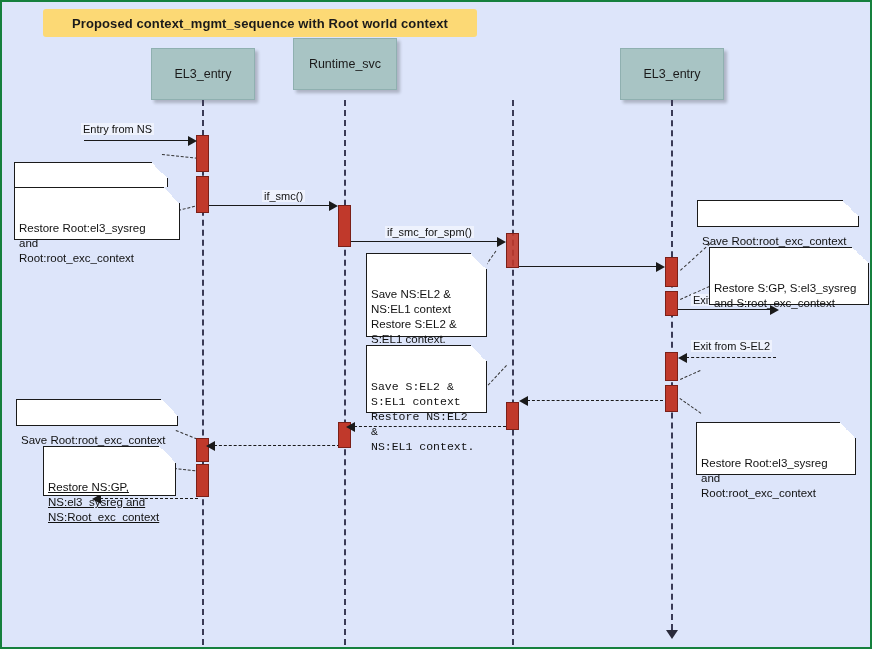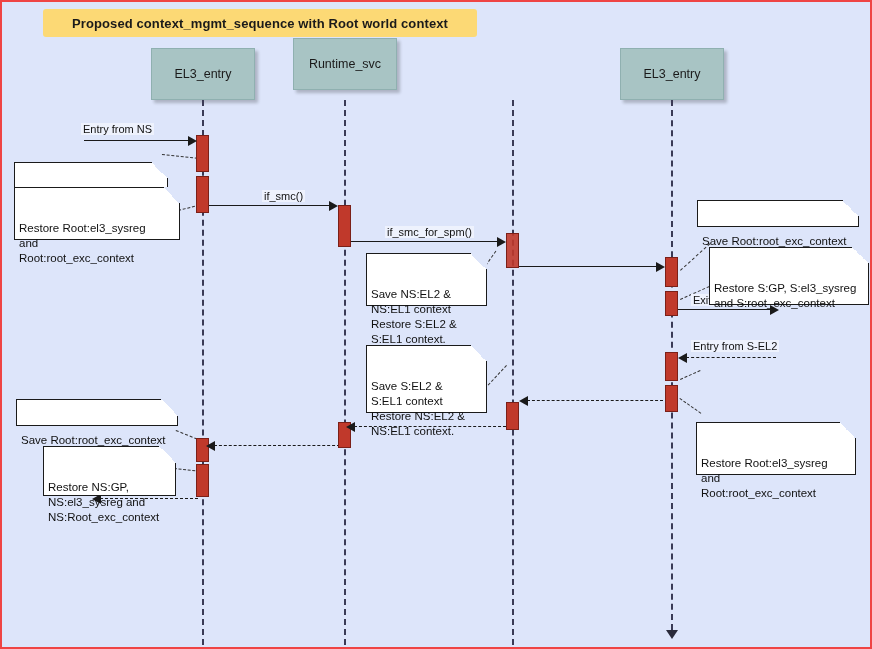--- a/index.html
+++ b/index.html
@@ -5,21 +5,21 @@
   html, body {
     margin: 0;
     padding: 0;
     background: #ffffff;
   }
   #canvas {
     position: relative;
     width: 872px;
     height: 649px;
     background: #dde5fa;
-    border: 2px solid #ef4444;
+    border: 2px solid #15803d;
     box-sizing: border-box;
     overflow: hidden;
     font-family: "Liberation Sans", sans-serif;
   }
 
   
   .title-banner {
     position: absolute;
     left: 41px;
     top: 7px;
@@ -208,21 +208,21 @@
 
   <div class="msg" style="left:517px; top:264px; width:139px;"></div>
   <div class="arrowhead-r" style="left:654px; top:260px;"></div>
 
   <div class="msg" style="left:676px; top:307px; width:94px;"></div>
   <div class="arrowhead-r" style="left:768px; top:303px;"></div>
   <div class="msg-label" style="left:689px; top:292px;">Exit to S-EL2</div>
 
   <div class="msg dashed" style="left:684px; top:355px; width:90px;"></div>
   <div class="arrowhead-l" style="left:676px; top:351px;"></div>
-  <div class="msg-label" style="left:689px; top:338px;">Entry from S-EL2</div>
+  <div class="msg-label" style="left:689px; top:338px;">Exit from S-EL2</div>
 
   <div class="msg dashed" style="left:525px; top:398px; width:136px;"></div>
   <div class="arrowhead-l" style="left:517px; top:394px;"></div>
 
   <div class="msg dashed" style="left:352px; top:424px; width:152px;"></div>
   <div class="arrowhead-l" style="left:344px; top:420px;"></div>
 
   <div class="msg dashed" style="left:212px; top:443px; width:126px;"></div>
   <div class="arrowhead-l" style="left:204px; top:439px;"></div>
 
@@ -246,60 +246,60 @@
 NS:Root_exc_context</span>
   </div>
 
   <div class="note fold-tr" style="left:12px; top:185px; width:166px; height:53px;">
     <span class="fold"></span>
     <span>Restore Root:el3_sysreg
 and
 Root:root_exc_context</span>
   </div>
 
-  <div class="note fold-tr" style="left:364px; top:251px; width:121px; height:53px;">
+  <div class="note fold-tr" style="left:364px; top:251px; width:121px; height:84px;">
     <span class="fold"></span>
     <span>Save NS:EL2 &amp;
 NS:EL1 context
 Restore S:EL2 &amp;
 S:EL1 context.</span>
   </div>
 
   <div class="note fold-tr" style="left:695px; top:198px; width:162px; height:27px;">
     <span class="fold"></span>
     <span>Save Root:root_exc_context</span>
   </div>
 
   <div class="note fold-tr" style="left:707px; top:245px; width:160px; height:58px;">
     <span class="fold"></span>
     <span>Restore S:GP, S:el3_sysreg
 and S:root_exc_context</span>
   </div>
 
-  <div class="note fold-tr" style="left:364px; top:343px; width:121px; height:68px;">
+  <div class="note fold-tr" style="left:364px; top:343px; width:121px; height:68px;font-family:Liberation Mono, monospace;">
     <span class="fold"></span>
     <span>Save S:EL2 &amp;
 S:EL1 context
 Restore NS:EL2 &amp;
 NS:EL1 context.</span>
   </div>
 
 
   <div class="note fold-tr" style="left:694px; top:420px; width:160px; height:53px;">
     <span class="fold"></span>
     <span>Restore Root:el3_sysreg
 and
 Root:root_exc_context</span>
   </div>
 
   <div class="note fold-tr" style="left:14px; top:397px; width:162px; height:27px;">
     <span class="fold"></span>
     <span>Save Root:root_exc_context</span>
   </div>
 
-  <div class="note fold-tr" style="left:41px; top:444px; width:133px; height:50px;">
+  <div class="note fold-tr" style="left:41px; top:444px; width:133px; height:50px;text-decoration:underline;">
     <span class="fold"></span>
     <span>Restore NS:GP,
 NS:el3_sysreg and
 NS:Root_exc_context</span>
   </div>
 
 </div>
 
 </body></html>

